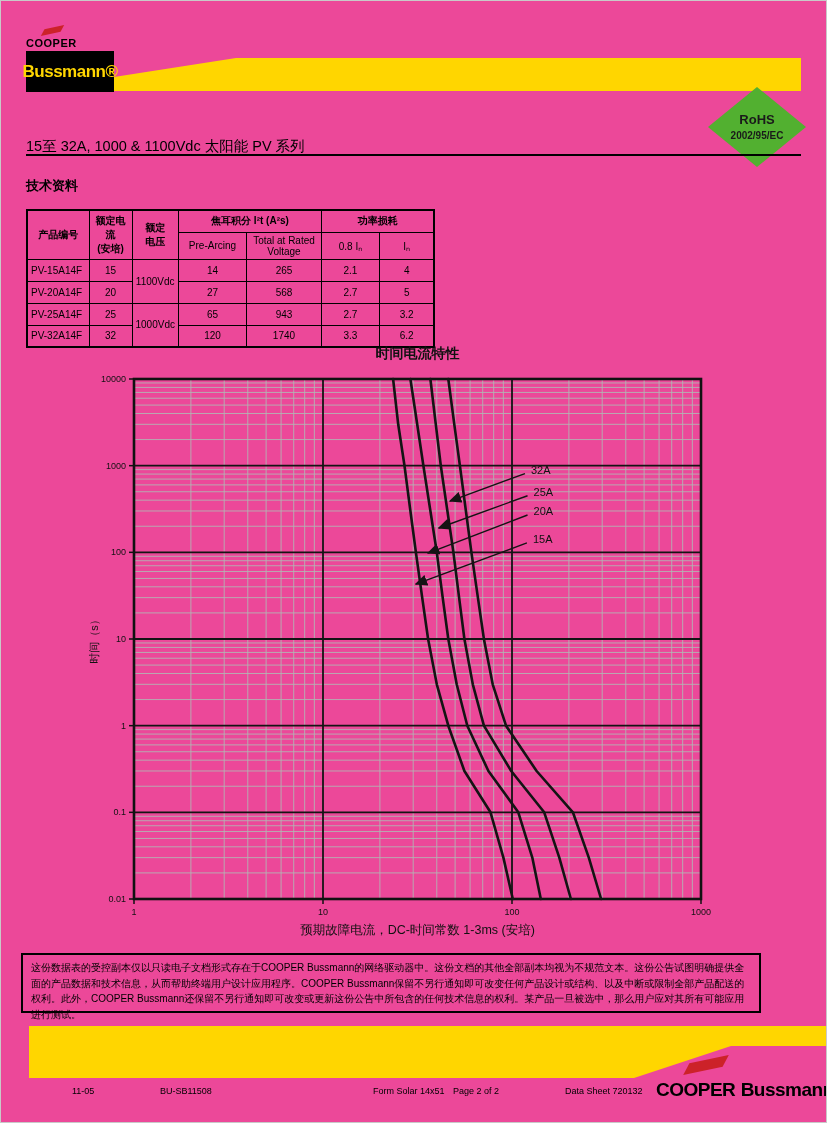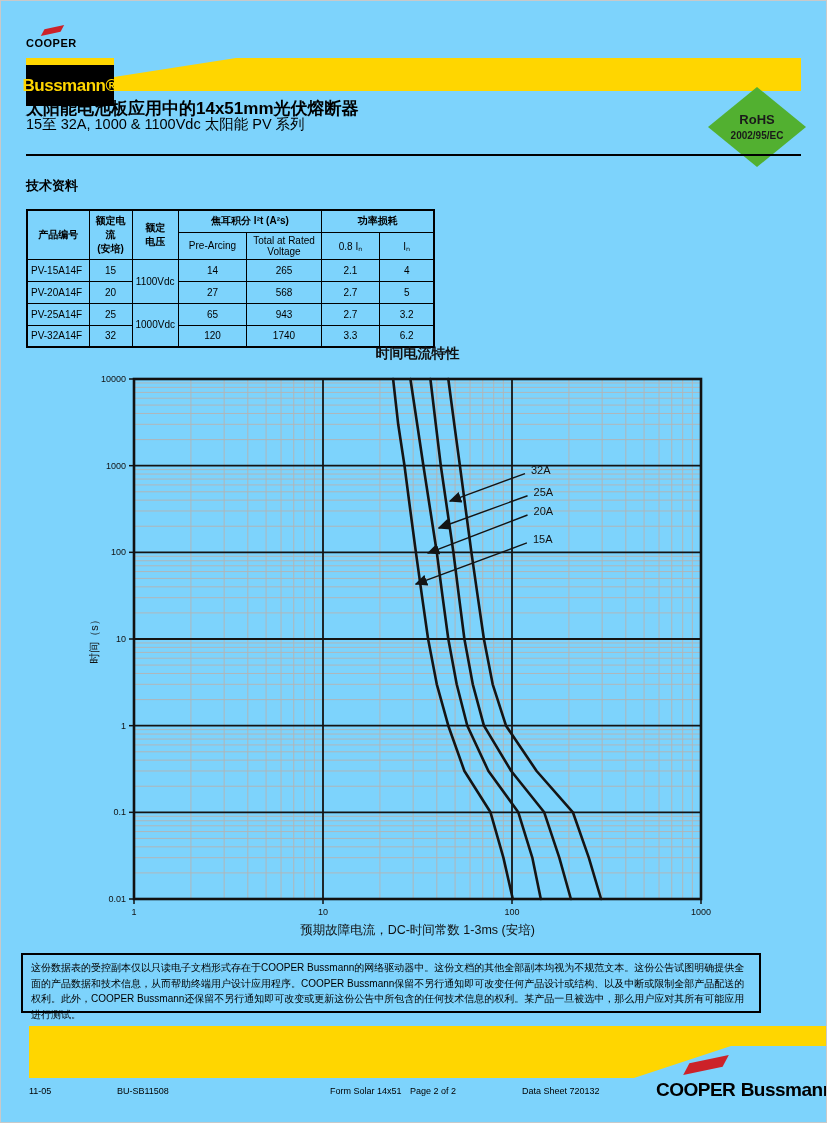--- a/index.html
+++ b/index.html
@@ -1,31 +1,31 @@
 <!DOCTYPE html>
 <html><head>
 <meta charset="utf-8">
 <style>
   html,body{margin:0;padding:0;background:#fff;}
   .page{
-    position:relative;width:827px;height:1123px;background:#7dd3fc;overflow:hidden;
+    position:relative;width:827px;height:1123px;background:#ec4899;overflow:hidden;
     font-family:"Liberation Sans",sans-serif;color:#111;box-sizing:border-box;border:1px solid #c9c9c9;
   }
   
   .cooper-mini{position:absolute;left:25px;top:36px;font-size:11px;font-weight:900;letter-spacing:.5px;color:#000;}
   .swoosh{position:absolute;background:#cc2229;}
   .swoosh.top{left:43px;top:26px;width:17px;height:7px;transform:skewX(-38deg) rotate(-14deg);}
   .topbar{position:absolute;left:25px;top:57px;width:775px;height:33px;background:#ffd600;
     clip-path:polygon(0 0,88px 0,88px 19px,210px 0,775px 0,775px 33px,0 33px);}
-  .bussmann-box{position:absolute;left:25px;top:64px;width:88px;height:41px;background:#000;
+  .bussmann-box{position:absolute;left:25px;top:50px;width:88px;height:41px;background:#000;
     display:flex;align-items:center;justify-content:center;}
   .bussmann-box span{color:#ffd600;font-weight:bold;font-size:17px;letter-spacing:-.5px;}
   
   .doc-title{position:absolute;left:25px;top:96px;font-size:17px;font-weight:bold;color:#000;}
-  .doc-subtitle{position:absolute;left:25px;top:114px;font-size:14.5px;color:#000;}
+  .doc-subtitle{position:absolute;left:25px;top:136px;font-size:14.5px;color:#000;}
   .divider{position:absolute;left:25px;top:153px;width:775px;height:2px;background:#000;}
   .rohs{position:absolute;left:705px;top:84px;}
   .section-title{position:absolute;left:25px;top:176px;font-size:13px;font-weight:bold;color:#000;}
   
   .spec-wrap{position:absolute;left:25px;top:208px;}
   table.spec{border-collapse:collapse;font-size:10px;color:#000;}
   table.spec td,table.spec th{border:1px solid #000;text-align:center;vertical-align:middle;
     padding:2px 3px;font-weight:normal;white-space:pre-line;}
   table.spec{border:2px solid #000;}
   table.spec .b{font-weight:bold;}
@@ -38,21 +38,21 @@
   #chart-svg .ctitle{font:bold 14px "Liberation Sans",sans-serif;}
   #chart-svg .xlabel{font:12.5px "Liberation Sans",sans-serif;}
   #chart-svg .ylabel{font:11px "Liberation Sans",sans-serif;}
   #chart-svg .slabel{font:11px "Liberation Sans",sans-serif;}
   
   .disclaimer{position:absolute;left:20px;top:952px;width:740px;height:60px;border:2px solid #000;
     box-sizing:border-box;padding:5px 8px;font-size:10px;line-height:1.55;color:#000;}
   
   .bottombar{position:absolute;left:28px;top:1025px;width:799px;height:52px;background:#ffd600;
     clip-path:polygon(0 0,799px 0,799px 20px,702px 20px,605px 52px,0 52px);}
-  .footer-item{position:absolute;top:1085px;font-size:9px;color:#000;}
+  .footer-item{position:absolute;top:1085px;font-size:9px;color:#000;margin-left:43px;}
   .fi0{left:28px;} .fi1{left:116px;} .fi2{left:329px;} .fi3{left:409px;} .fi4{left:521px;}
   .footer-logo{position:absolute;left:655px;top:1078px;font-size:19px;color:#000;white-space:nowrap;}
   .footer-logo .c{font-weight:900;letter-spacing:-.5px;}
   .footer-logo .bsm{font-weight:700;letter-spacing:-.5px;}
   .swoosh.bottom{left:688px;top:1058px;width:34px;height:12px;transform:skewX(-38deg) rotate(-14deg);}
 </style>
 </head>
 <body>
 
 <div class="page">
@@ -63,21 +63,20 @@
   <div class="bussmann-box">
     <span>Bussmann®</span>
   </div>
 
   <svg class="rohs" width="102" height="84" viewBox="0 0 102 84">
     <polygon points="51,2 100,42 51,82 2,42" fill="#52b030"></polygon>
     <text x="51" y="39" text-anchor="middle" font-size="13" font-weight="bold" fill="#1a1a1a" font-family="Liberation Sans, sans-serif">RoHS</text>
     <text x="51" y="54" text-anchor="middle" font-size="10" font-weight="bold" fill="#1a1a1a" font-family="Liberation Sans, sans-serif">2002/95/EC</text>
   </svg>
 
-  <div class="doc-title">太阳能电池板应用中的14x51mm光伏熔断器</div>
   <div class="doc-subtitle">15至 32A, 1000 &amp; 1100Vdc 太阳能 PV 系列</div>
   <div class="divider"></div>
   <div class="section-title">技术资料</div>
 
   <div class="spec-wrap">
     <table class="spec">
       <colgroup>
         <col style="width:62px">
           <col style="width:43px">
           <col style="width:42px">

